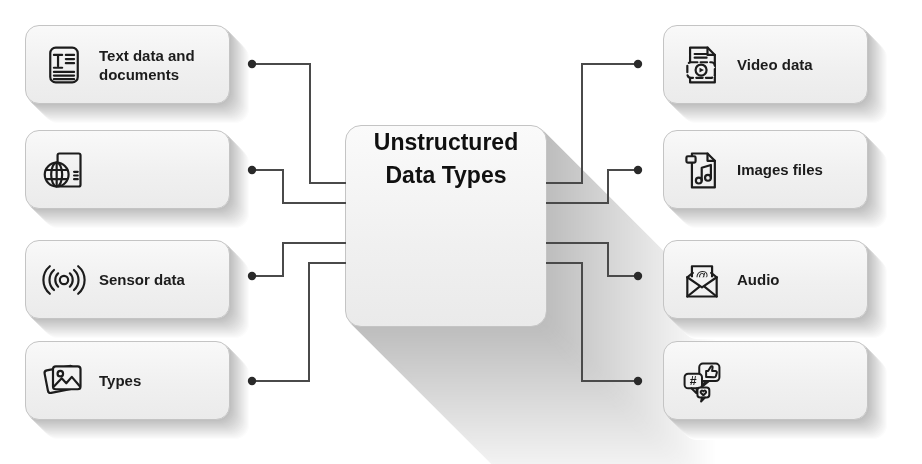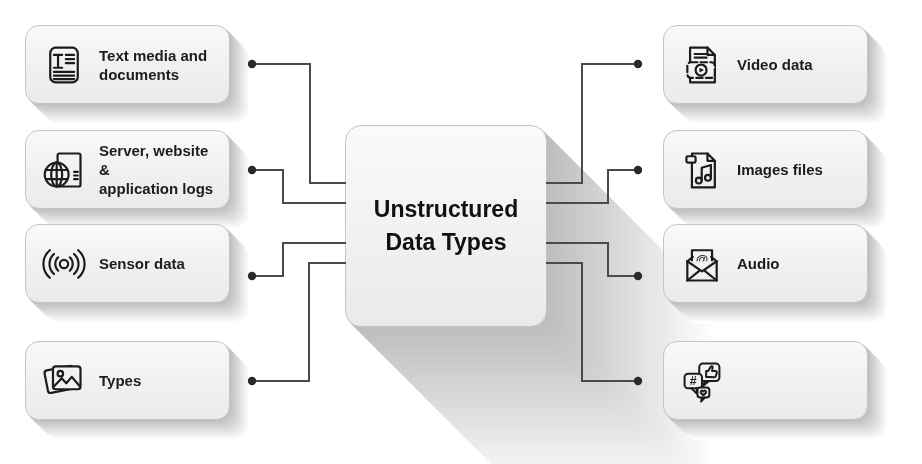--- a/index.html
+++ b/index.html
@@ -14,38 +14,38 @@
   .card{
     position:absolute;width:205px;height:79px;
     border:1px solid var(--card_border,#c4c4c4);
     border-radius:14px;
     background:linear-gradient(180deg,#f9f9f9 0%,var(--card_fill,#f0f0f0) 55%,#ebebeb 100%);
     display:flex;align-items:center;
     padding:0 6px 0 10px;box-sizing:border-box;
   }
   .col-left{left:25px}
   .col-right{left:663px}
-  .r0{top:25px}.r1{top:130px}.r2{top:224px}.r3{top:341px}
+  .r0{top:25px}.r1{top:130px}.r2{top:240px}.r3{top:341px}
 
   .icon-box{width:56px;min-width:56px;height:56px;display:flex;align-items:center;justify-content:center;}
   .icon{color:var(--text_color,#1c1c1c);display:block;}
   .card-label{
     margin-left:7px;
     font-size:15px;font-weight:bold;line-height:19px;
     color:var(--text_color,#1c1c1c);
     white-space:pre-line;
   }
 
   
   .center-box{
     position:absolute;left:345px;top:125px;width:202px;height:202px;
     border:1.5px solid var(--card_border,#c4c4c4);
     border-radius:16px;box-sizing:border-box;
     background:linear-gradient(180deg,#fafafa 0%,var(--card_fill,#f0f0f0) 60%,#eaeaea 100%);
-    display:flex;align-items:center;justify-content:center;
+    display:flex;align-items:flex-start;justify-content:center;
   }
   .center-title{
     width:182px;text-align:center;
     font-size:23px;line-height:33px;font-weight:bold;
     color:#101010;white-space:pre-line;
   }
 
   
   .wires{position:absolute;left:0;top:0;z-index:5;pointer-events:none;}
   .wires path{stroke:var(--line_color,#4a4a4a);stroke-width:2;fill:none;}
@@ -65,36 +65,34 @@
 
   <div class="card col-left r0" style="box-shadow: rgb(192, 192, 192) 1px 1px, rgb(196, 196, 196) 2px 2px, rgb(199, 199, 199) 3px 3px, rgb(202, 202, 202) 4px 4px, rgb(206, 206, 206) 5px 5px, rgb(209, 209, 209) 6px 6px, rgb(212, 212, 212) 7px 7px, rgb(215, 215, 215) 8px 8px, rgb(219, 219, 219) 9px 9px, rgb(222, 222, 222) 10px 10px, rgb(225, 225, 225) 11px 11px, rgb(229, 229, 229) 12px 12px, rgb(232, 232, 232) 13px 13px, rgb(235, 235, 235) 14px 14px, rgb(239, 239, 239) 15px 15px, rgb(242, 242, 242) 16px 16px, rgb(245, 245, 245) 17px 17px, rgb(248, 248, 248) 18px 18px, rgb(252, 252, 252) 19px 19px, rgb(255, 255, 255) 20px 20px;">
     <span class="icon-box">
       <svg class="icon" width="44" height="44" viewBox="0 0 48 48" fill="none" stroke="currentColor" stroke-width="2.4" stroke-linecap="round" stroke-linejoin="round">
         <rect x="9" y="5" width="30" height="38" rx="6"></rect>
         <path d="M13,13 h9 M17.5,13 v12 M13,27 h9"></path>
         <path d="M26,13 h9 M26,17.5 h9 M26,22 h9"></path>
         <path d="M13,31.5 h22 M13,35.5 h22 M13,39.5 h22"></path>
       </svg>
     </span>
-    <span class="card-label">Text media and
+    <span class="card-label">Text data and
 documents</span>
   </div>
 
   <div class="card col-left r1" style="box-shadow: rgb(192, 192, 192) 1px 1px, rgb(196, 196, 196) 2px 2px, rgb(199, 199, 199) 3px 3px, rgb(202, 202, 202) 4px 4px, rgb(206, 206, 206) 5px 5px, rgb(209, 209, 209) 6px 6px, rgb(212, 212, 212) 7px 7px, rgb(215, 215, 215) 8px 8px, rgb(219, 219, 219) 9px 9px, rgb(222, 222, 222) 10px 10px, rgb(225, 225, 225) 11px 11px, rgb(229, 229, 229) 12px 12px, rgb(232, 232, 232) 13px 13px, rgb(235, 235, 235) 14px 14px, rgb(239, 239, 239) 15px 15px, rgb(242, 242, 242) 16px 16px, rgb(245, 245, 245) 17px 17px, rgb(248, 248, 248) 18px 18px, rgb(252, 252, 252) 19px 19px, rgb(255, 255, 255) 20px 20px;">
     <span class="icon-box">
       <svg class="icon" width="44" height="44" viewBox="0 0 48 48" fill="none" stroke="currentColor" stroke-width="2.4" stroke-linecap="round" stroke-linejoin="round">
         <rect x="17" y="6" width="25" height="36" rx="2"></rect>
         <path d="M35,26 h4 M35,30 h4 M35,34 h4"></path>
         <circle cx="16" cy="29" r="13" fill="#f2f2f2"></circle>
         <ellipse cx="16" cy="29" rx="6" ry="13"></ellipse>
         <path d="M4.5,24 h23 M4.5,34 h23 M16,16 v26"></path>
       </svg>
     </span>
-    <span class="card-label">Server, website &amp;
-application logs</span>
   </div>
 
   <div class="card col-left r2" style="box-shadow: rgb(192, 192, 192) 1px 1px, rgb(196, 196, 196) 2px 2px, rgb(199, 199, 199) 3px 3px, rgb(202, 202, 202) 4px 4px, rgb(206, 206, 206) 5px 5px, rgb(209, 209, 209) 6px 6px, rgb(212, 212, 212) 7px 7px, rgb(215, 215, 215) 8px 8px, rgb(219, 219, 219) 9px 9px, rgb(222, 222, 222) 10px 10px, rgb(225, 225, 225) 11px 11px, rgb(229, 229, 229) 12px 12px, rgb(232, 232, 232) 13px 13px, rgb(235, 235, 235) 14px 14px, rgb(239, 239, 239) 15px 15px, rgb(242, 242, 242) 16px 16px, rgb(245, 245, 245) 17px 17px, rgb(248, 248, 248) 18px 18px, rgb(252, 252, 252) 19px 19px, rgb(255, 255, 255) 20px 20px;">
     <span class="icon-box">
       <svg class="icon" width="54" height="40" viewBox="0 0 64 48" fill="none" stroke="currentColor" stroke-width="2.6" stroke-linecap="round">
         <circle cx="32" cy="24" r="5"></circle>
         <path d="M25,16 a11,11 0 0 0 0,16"></path>
         <path d="M20,12 a16,16 0 0 0 0,24"></path>
         <path d="M15,7.5 a21.5,21.5 0 0 0 0,33"></path>
         <path d="M39,16 a11,11 0 0 1 0,16"></path>

